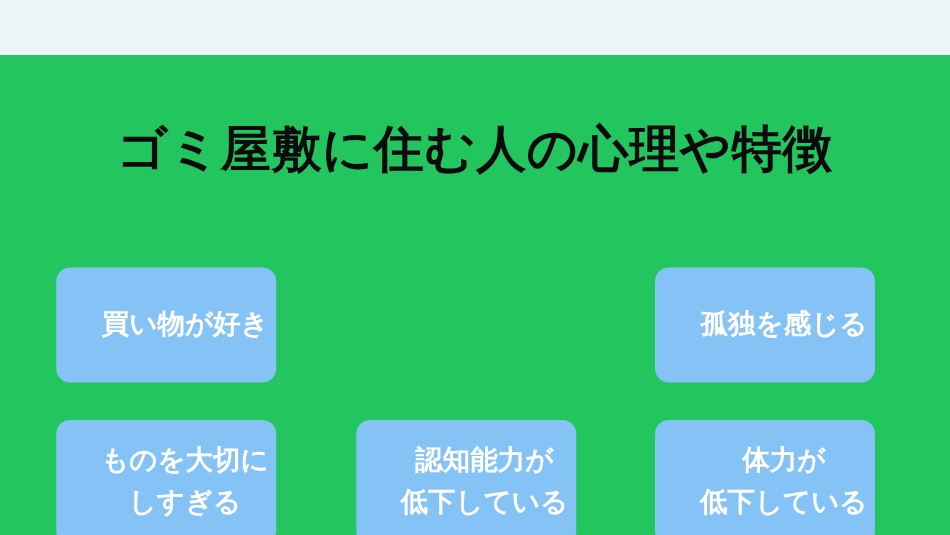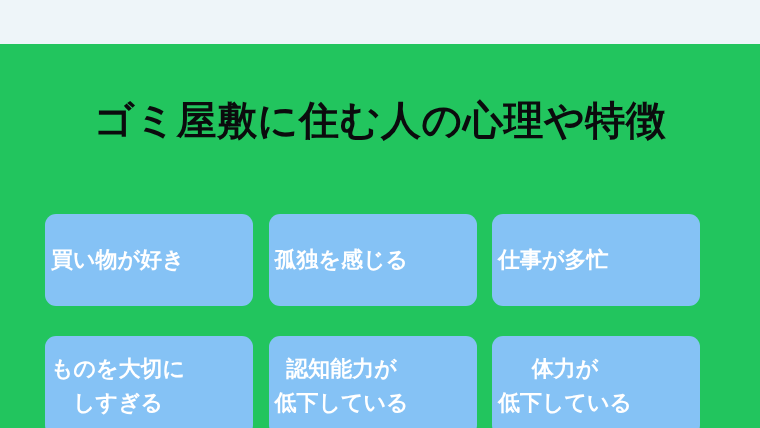--- a/index.html
+++ b/index.html
@@ -42,26 +42,26 @@
   }
   .row {
     display: flex;
     justify-content: space-between;
     width: 655px;
   }
   .row-one { height: 92px; }
   .row-two { height: 100px; margin-top: 30px; }
 
   .card {
-    width: 208px;
+    width: 176px;
     border-radius: 11px;
     background: #85c2f5;
     display: flex;
     align-items: center;
-    justify-content: flex-start;
+    justify-content: flex-end;
     box-sizing: border-box;
     padding: 4px 6px;
   }
   .row-one .card { height: 92px; }
   .row-two .card { height: 100px; }
 
   .card-label {
     color: #ffffff;
     font-size: 22px;
     line-height: 30px;
@@ -89,23 +89,20 @@
     <div class="row row-one">
 
       <div class="card">
         <span class="card-label">買い物が好き</span>
       </div>
 
       <div class="card">
         <span class="card-label thin">孤独を感じる</span>
       </div>
 
-      <div class="card">
-        <span class="card-label">仕事が多忙</span>
-      </div>
 
     </div>
 
     <div class="row row-two">
 
       <div class="card">
         <span class="card-label thin two-line">ものを大切に
 しすぎる</span>
       </div>
 

